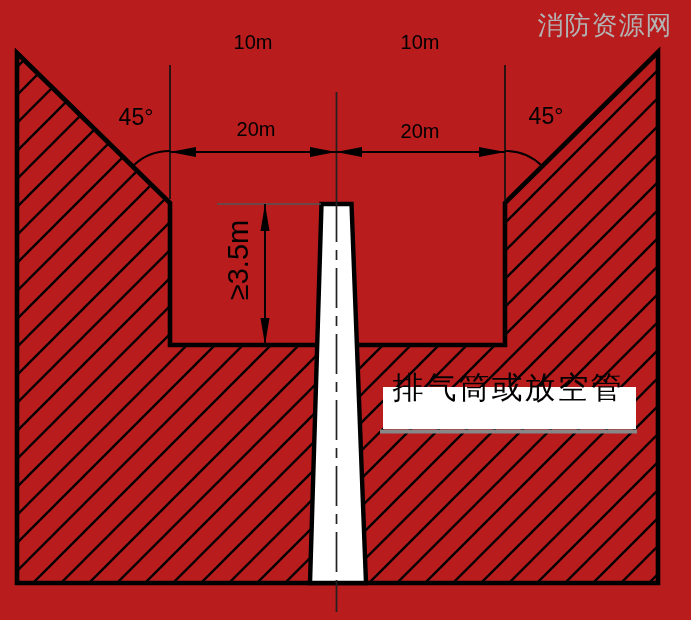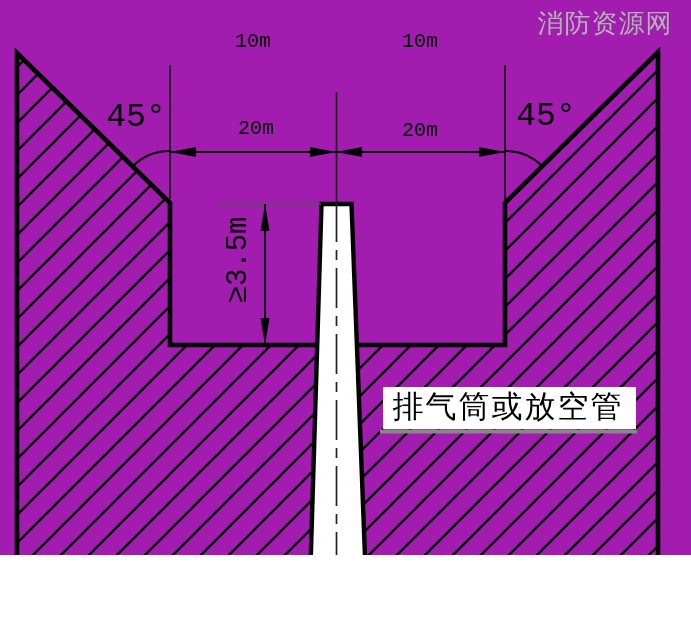--- a/index.html
+++ b/index.html
@@ -1,26 +1,26 @@
 <!DOCTYPE html>
 <html><head>
 <meta charset="utf-8">
 <style>
   html,body{margin:0;padding:0;background:#fff;}
   .stage{
-    position:relative;width:691px;height:555px;background:#a21caf;overflow:hidden;
-    font-family:Liberation Mono, monospace;
+    position:relative;width:691px;height:620px;background:#b91c1c;overflow:hidden;
+    font-family:Liberation Sans, sans-serif;
   }
   .diagram-svg{position:absolute;left:0;top:0;}
   .lbl{
     position:absolute;transform:translate(-50%,-50%);
     color:#000;white-space:nowrap;line-height:1;user-select:none;
   }
   .dim-lbl{font-size:20px;}
-  .angle-lbl{font-size:33px;}
+  .angle-lbl{font-size:23px;}
   .height-lbl{font-size:29px;transform:translate(-50%,-50%) rotate(-90deg);}
   .caption-lbl{font-size:31px;letter-spacing:2px;}
   .watermark-lbl{font-size:26px;letter-spacing:1px;}
 </style>
 </head>
 <body>
 
 <div class="stage">
 
   <svg class="diagram-svg" width="691" height="620" viewBox="0 0 691 620">
@@ -70,14 +70,14 @@
   <div class="lbl dim-lbl" style="left:420px;top:42px;">10m</div>
 
   <div class="lbl dim-lbl" style="left:256px;top:129px;">20m</div>
   <div class="lbl dim-lbl" style="left:420px;top:131px;">20m</div>
 
   <div class="lbl angle-lbl" style="left:136px;top:117px;">45°</div>
   <div class="lbl angle-lbl" style="left:546px;top:116px;">45°</div>
 
   <div class="lbl height-lbl" style="left:238px;top:260px;">≥3.5m</div>
 
-  <div class="lbl caption-lbl" style="left:508px;top:408px;">排气筒或放空管</div>
+  <div class="lbl caption-lbl" style="left:508px;top:387px;">排气筒或放空管</div>
 </div>
 
 </body></html>

